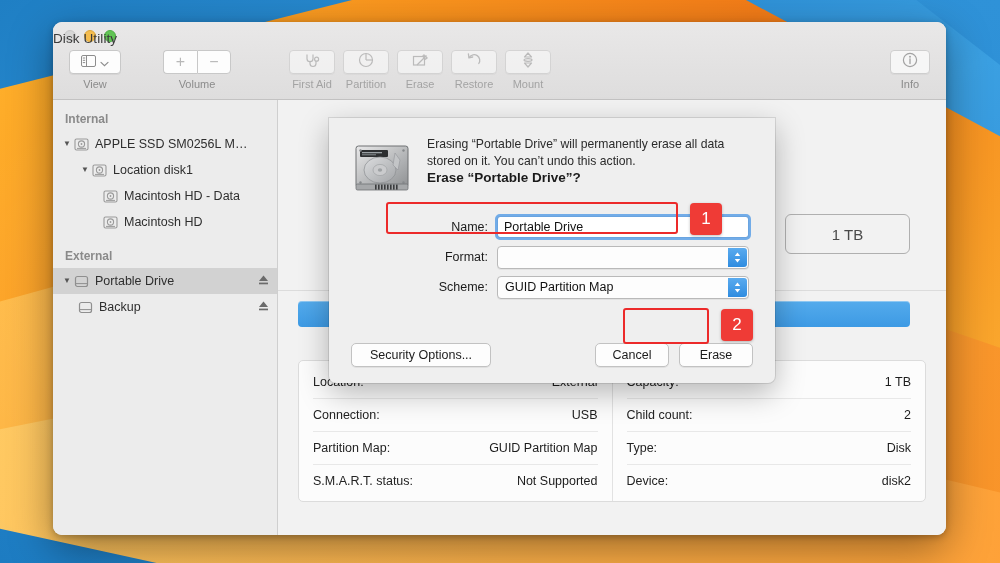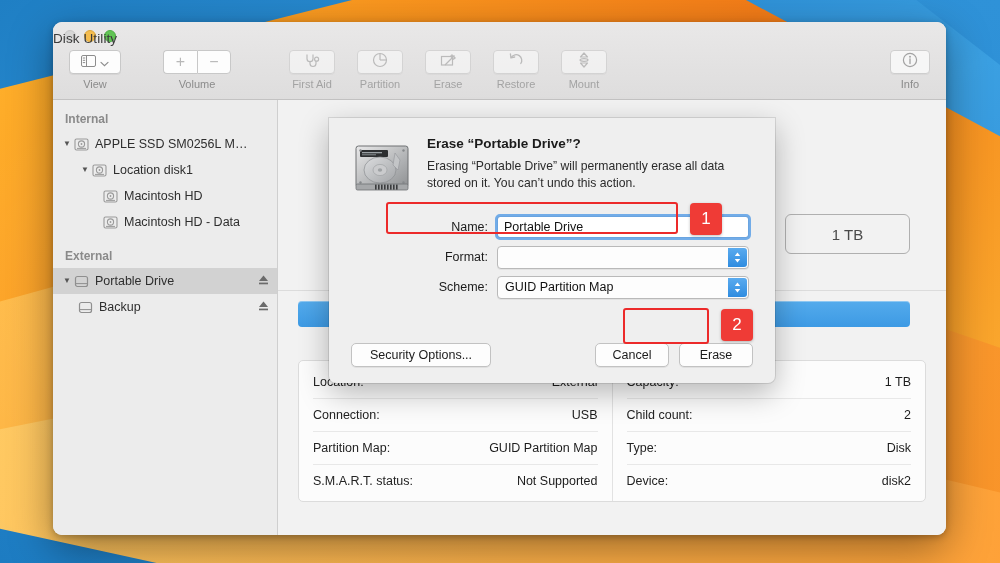--- a/index.html
+++ b/index.html
@@ -101,21 +101,21 @@
   #volume-btns { display: flex; }
   .vol-half {
     width: 34px; height: 24px; background: #fdfdfd; border: 1px solid #c8c8c8;
     display: flex; align-items: center; justify-content: center;
     font-size: 16px; color: #b8b8b8; line-height: 1;
   }
   .vol-half.left  { border-radius: 4px 0 0 4px; border-right: none; }
   .vol-half.right { border-radius: 0 4px 4px 0; }
 
   
-  #grp-actions { margin-left: 54px; display: flex; gap: 14px; }
+  #grp-actions { margin-left: 54px; display: flex; gap: 0; }
   .act { display: flex; flex-direction: column; align-items: center; width: 54px; }
   .act .tb-btn { width: 46px; opacity: .55; }
   .act .tb-label { color: #a3a3a3; }
 
   
   #grp-info { margin-left: auto; margin-right: 4px; }
   #info-btn { width: 40px; opacity: .75; }
 
   
   #body { flex: 1; display: flex; min-height: 0; }
@@ -425,33 +425,33 @@
 
         <div class="side-row ind-2">
           <span class="dsk-icon">
             <svg width="15" height="15" viewBox="0 0 15 15">
               <rect x="1" y="2" width="13" height="11" rx="1.6" fill="none" stroke="#9a9a9a" stroke-width="1.1"></rect>
               <circle cx="7.5" cy="7" r="3.1" fill="none" stroke="#9a9a9a" stroke-width="1.1"></circle>
               <circle cx="7.5" cy="7" r=".9" fill="#9a9a9a"></circle>
               <line x1="3" y1="11.4" x2="12" y2="11.4" stroke="#9a9a9a" stroke-width="1"></line>
             </svg>
           </span>
-          <span class="side-name">Macintosh HD</span>
+          <span class="side-name">Macintosh HD - Data</span>
         </div>
 
         <div class="side-row ind-2">
           <span class="dsk-icon">
             <svg width="15" height="15" viewBox="0 0 15 15">
               <rect x="1" y="2" width="13" height="11" rx="1.6" fill="none" stroke="#9a9a9a" stroke-width="1.1"></rect>
               <circle cx="7.5" cy="7" r="3.1" fill="none" stroke="#9a9a9a" stroke-width="1.1"></circle>
               <circle cx="7.5" cy="7" r=".9" fill="#9a9a9a"></circle>
               <line x1="3" y1="11.4" x2="12" y2="11.4" stroke="#9a9a9a" stroke-width="1"></line>
             </svg>
           </span>
-          <span class="side-name">Macintosh HD - Data</span>
+          <span class="side-name">Macintosh HD</span>
         </div>
 
         <div class="side-head" style="margin-top:10px">External</div>
 
         <div class="side-row ind-0 selected">
           <span class="tri">▼</span>
           <span class="dsk-icon">
             <svg width="15" height="15" viewBox="0 0 15 15">
               <rect x="1.5" y="2.5" width="12" height="10" rx="2" fill="none" stroke="#8f8f8f" stroke-width="1.2"></rect>
               <line x1="1.8" y1="9.6" x2="13.2" y2="9.6" stroke="#8f8f8f" stroke-width="1"></line>
@@ -569,22 +569,22 @@
               <rect x="30" y="48.6" width="1.6" height="5"></rect>
               <rect x="33" y="48.6" width="1.6" height="5"></rect>
               <rect x="36" y="48.6" width="1.6" height="5"></rect>
               <rect x="39" y="48.6" width="1.6" height="5"></rect>
               <rect x="42" y="48.6" width="1.6" height="5"></rect>
               <rect x="45" y="48.6" width="1.6" height="5"></rect>
             </g>
           </svg>
         </div>
         <div>
+          <div id="sheet-desc">Erasing “Portable Drive” will permanently erase all data stored on it. You can’t undo this action.</div>
           <div id="sheet-title">Erase “Portable Drive”?</div>
-          <div id="sheet-desc">Erasing “Portable Drive” will permanently erase all data stored on it. You can’t undo this action.</div>
         </div>
       </div>
 
       <div id="sheet-form">
         <div class="form-row">
           <div class="form-label">Name:</div>
           <div class="text-field">Portable Drive</div>
         </div>
         <div class="form-row">
           <div class="form-label">Format:</div>

